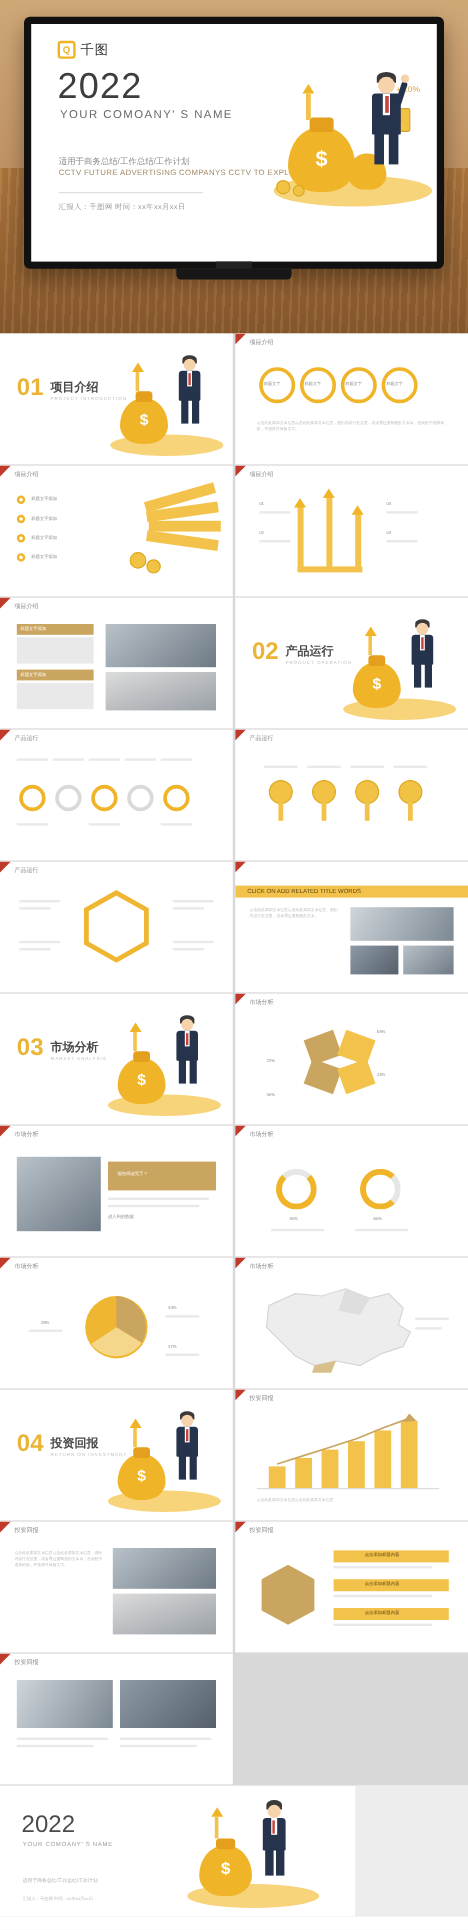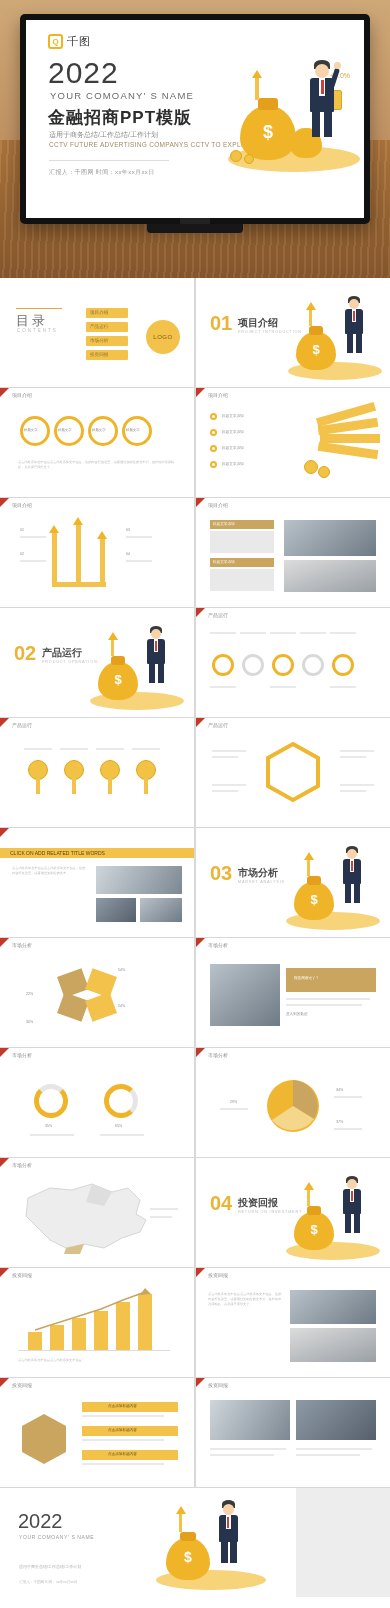--- a/index.html
+++ b/index.html
@@ -198,21 +198,20 @@
     <div class="tv-outer">
       <div class="tv-screen">
 
         <div class="logo-row">
           <span class="logo-mark">Q</span>
           <span class="logo-text">千图</span>
         </div>
 
         <div class="cover-year">2022</div>
         <div class="cover-en">YOUR COMOANY'  S NAME</div>
-        <div class="cover-title">金融招商PPT模版</div>
         <div class="cover-sub1">适用于商务总结/工作总结/工作计划</div>
         <div class="cover-sub2">CCTV FUTURE ADVERTISING COMPANYS CCTV TO EXPLORE</div>
         <div class="cover-divider"></div>
         <div class="cover-foot">汇报人：千图网  时间：xx年xx月xx日</div>
 
         <div class="cover-badge">+4.0%</div>
         <div class="cover-tax">TAX</div>
 
         <div class="illus" style="left:196px;top:34px;width:140px;height:126px;">
           <div class="ground" style="left:6px;top:92px;width:132px;height:26px;"></div>
@@ -239,34 +238,20 @@
         </div>
 
       </div>
     </div>
     <div class="tv-neck"></div>
     <div class="tv-stand"></div>
   </div>
 
   <div class="grid">
 
-    <div class="slide">
-      <div class="toc-line"></div>
-      <div class="toc-title">目录</div>
-      <div class="toc-sub">CONTENTS</div>
-      <div class="toc-item" style="left:86px;top:30px;"></div>
-      <div class="toc-label" style="left:90px;top:32px;">项目介绍</div>
-      <div class="toc-item" style="left:86px;top:44px;"></div>
-      <div class="toc-label" style="left:90px;top:46px;">产品运行</div>
-      <div class="toc-item" style="left:86px;top:58px;"></div>
-      <div class="toc-label" style="left:90px;top:60px;">市场分析</div>
-      <div class="toc-item" style="left:86px;top:72px;"></div>
-      <div class="toc-label" style="left:90px;top:74px;">投资回报</div>
-      <div class="toc-logo">LOGO</div>
-    </div>
 
     <div class="slide">
       <div class="sec-num">01</div>
       <div class="sec-name">项目介绍</div>
       <div class="sec-en">PROJECT INTRODUCTION</div>
       <div class="illus" style="left:88px;top:14px;width:100px;height:92px;">
         <div class="ground" style="left:4px;top:70px;width:94px;height:18px;"></div>
         <div class="bag" style="left:12px;top:40px;width:40px;height:38px;"></div>
         <div class="bag-neck" style="left:25px;top:34px;width:14px;height:9px;"></div>
         <div class="bag-dollar" style="left:12px;top:50px;width:40px;font-size:13px;">$</div>

